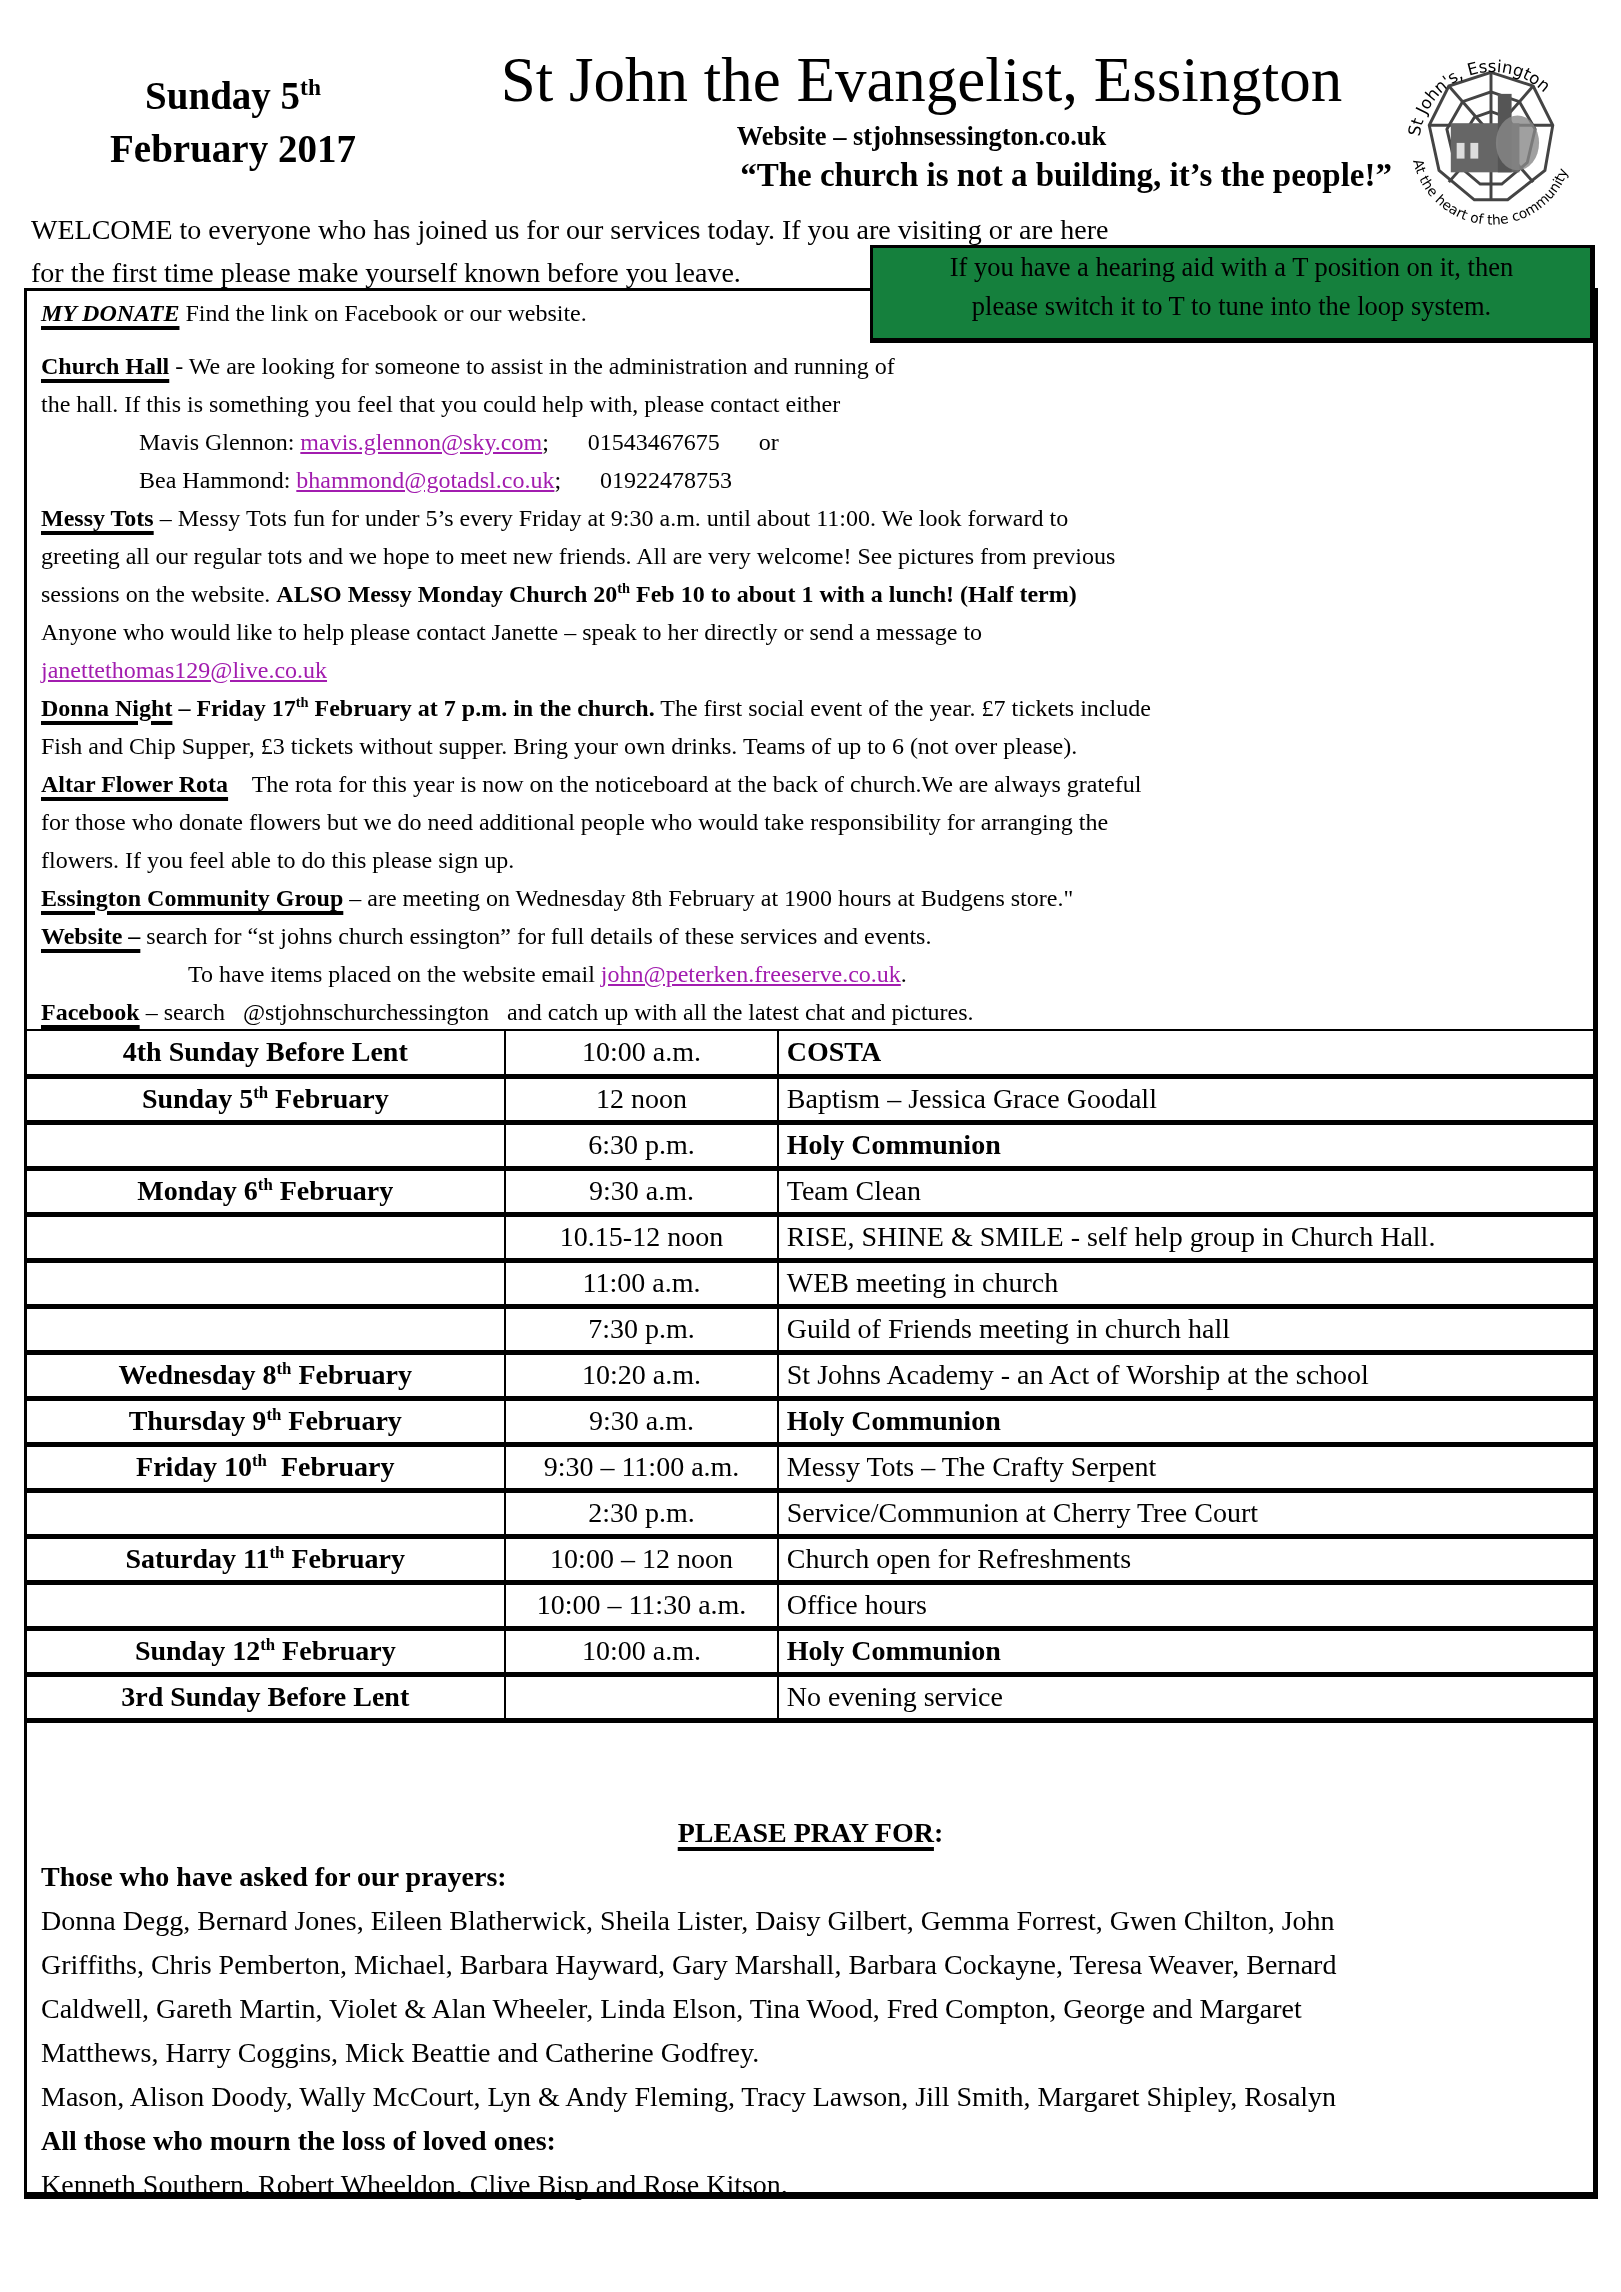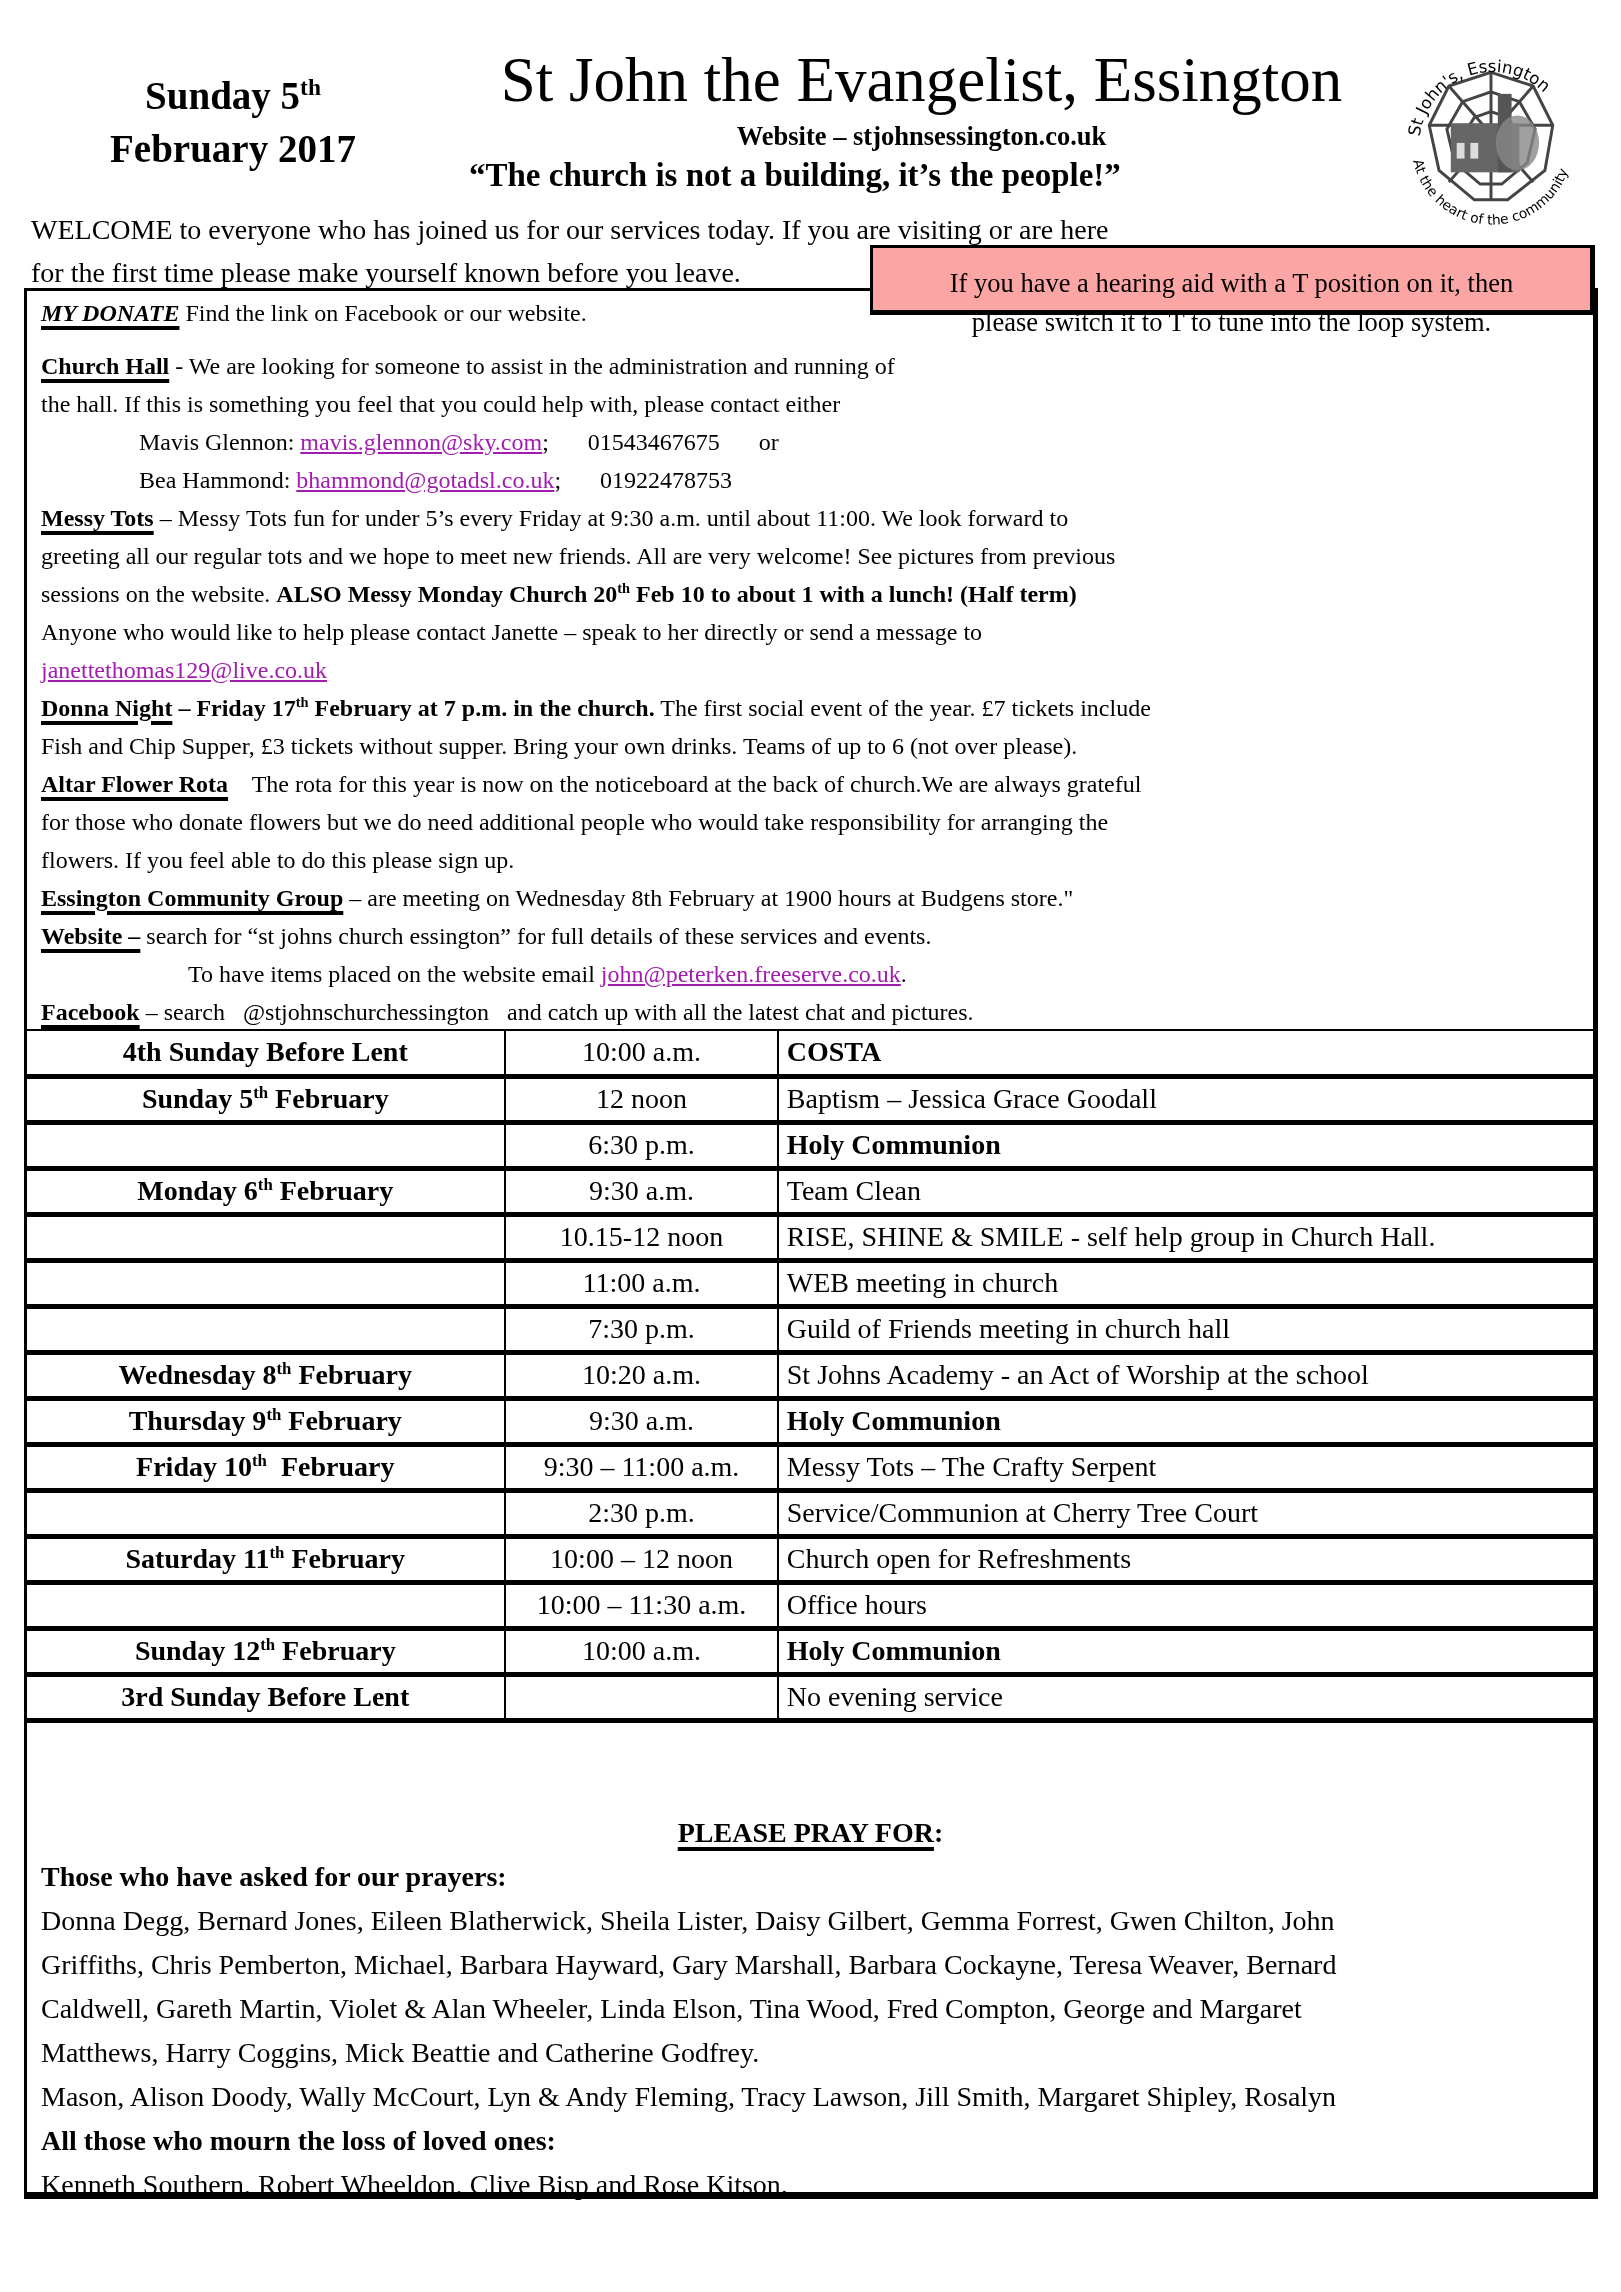--- a/index.html
+++ b/index.html
@@ -4,26 +4,26 @@
 <style>
   html, body { margin:0; padding:0; background:#fff; }
   body { width:1621px; height:2293px; position:relative; font-family:"Liberation Serif","DejaVu Serif",serif; color:#000; overflow:hidden; }
   .abs { position:absolute; }
   sup { font-size:0.6em; line-height:0; vertical-align:super; }
   a, .link { color:#a21caf; text-decoration:underline; }
 
   #date-block { left:59px; top:69px; width:348px; text-align:center; font-weight:bold; font-size:39px; line-height:53px; }
   #church-title { left:451px; top:41px; width:941px; text-align:center; font-size:63px; line-height:78px; }
   #website-line { left:451px; top:120px; width:941px; text-align:center; font-weight:bold; font-size:26.5px; line-height:33px; }
-  #tagline { left:469px; top:155px; width:941px; text-align:left; font-weight:bold; font-size:33px; line-height:41px; }
+  #tagline { left:451px; top:155px; width:941px; text-align:right; font-weight:bold; font-size:33px; line-height:41px; }
   #logo { left:1390px; top:35px; width:202px; height:206px; }
 
   #welcome { left:31px; top:208px; width:1274px; font-size:28px; line-height:43px; }
 
-  #hearing-box { left:870px; top:245px; width:725px; height:70px; border:3.9px solid #000; border-right-width:5.9px; border-bottom-width:5.9px; background:#fca5a5; text-align:center; font-size:26.5px; line-height:39px; box-sizing:border-box; padding-top:16px; z-index:3; }
+  #hearing-box { left:870px; top:245px; width:725px; height:98px; border:3.9px solid #000; border-right-width:5.9px; border-bottom-width:5.9px; background:#15803d; text-align:center; font-size:26.5px; line-height:39px; box-sizing:border-box; padding-top:0; z-index:3; }
 
   #main-frame { left:23.5px; top:288px; width:1574px; height:1911px; border:3.9px solid #000; border-right-width:5.9px; border-bottom-width:7.8px; box-sizing:border-box; }
 
   #notices { left:41px; top:294px; width:1539px; font-size:24px; line-height:38px; z-index:2; }
   #notices p { margin:0; }
   #notices .h { font-weight:bold; text-decoration:underline; text-decoration-thickness:3.9px; text-underline-offset:4.9px; }
   #notices .hi { font-weight:bold; font-style:italic; text-decoration:underline; text-decoration-thickness:3.9px; text-underline-offset:4.9px; }
   #notices .indent1 { padding-left:98px; }
   #notices .indent2 { padding-left:147px; }
   .gap { display:inline-block; width:39px; }

